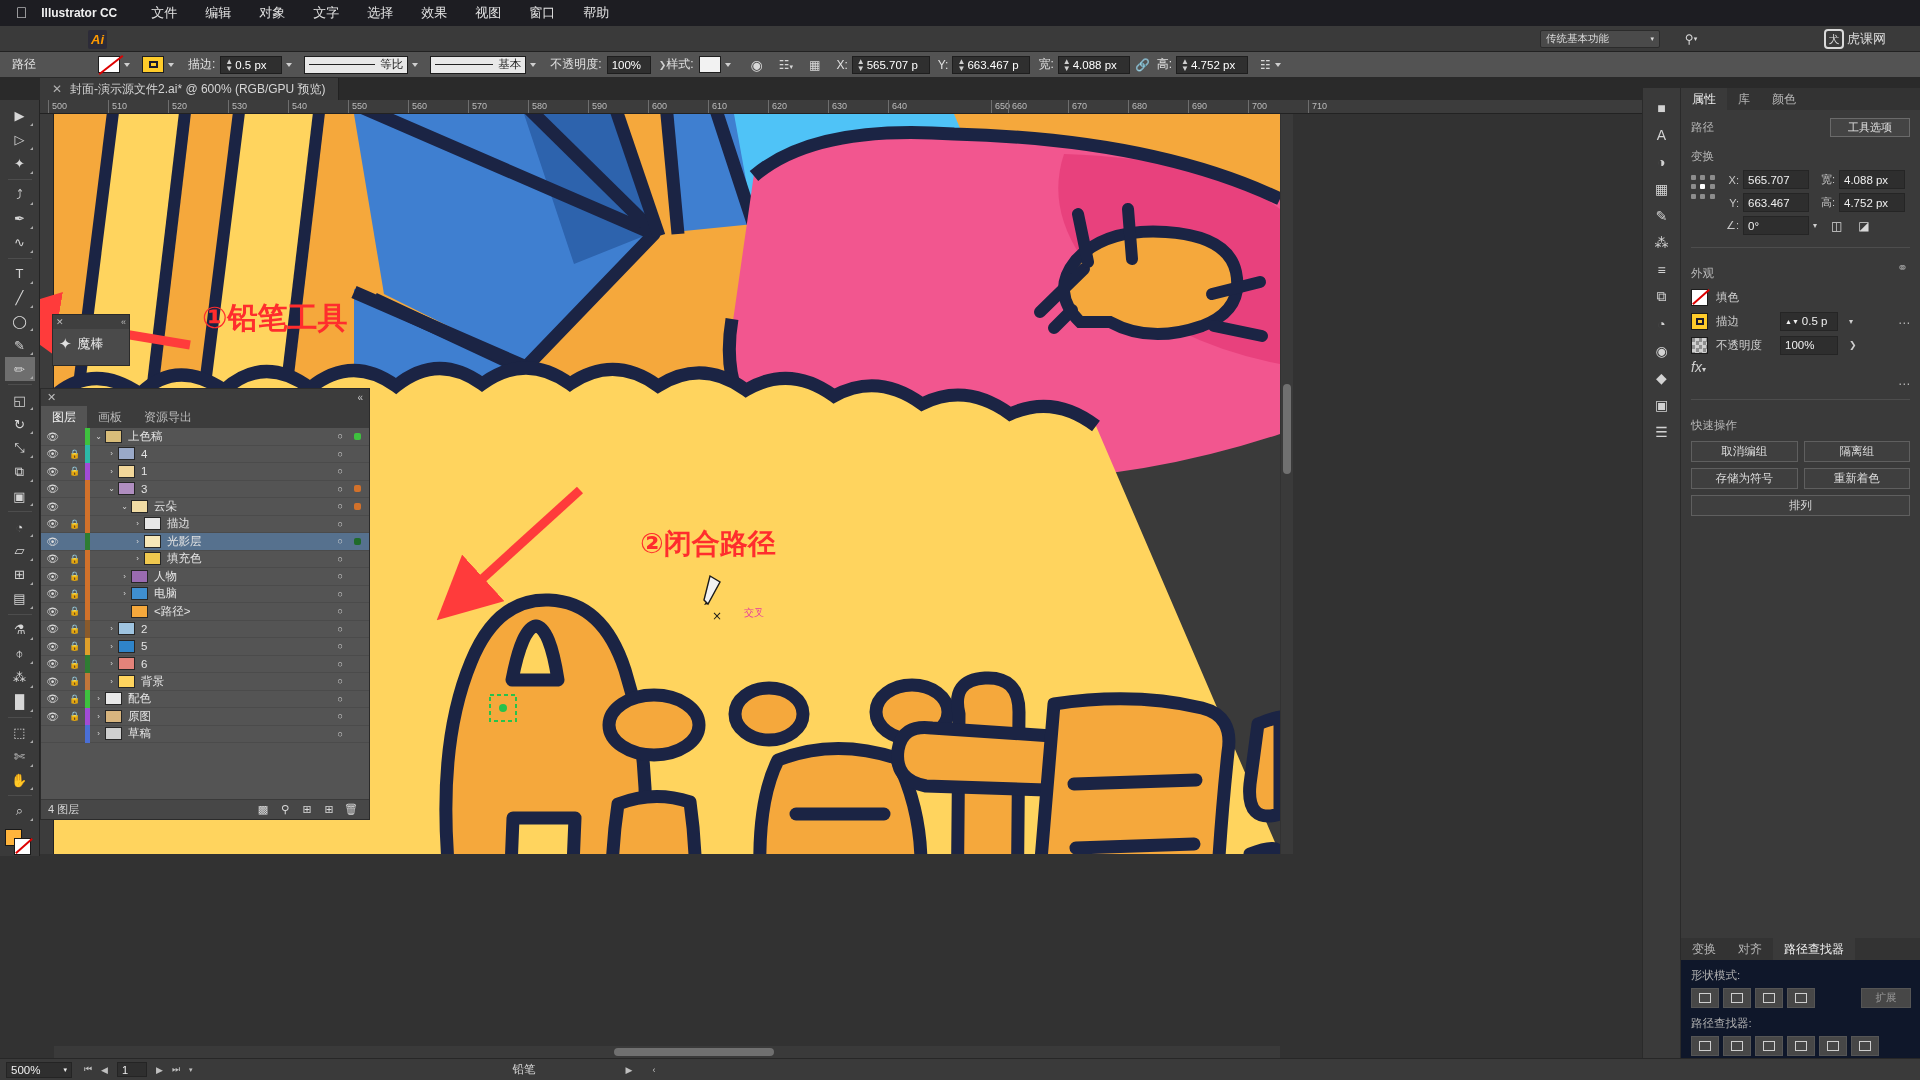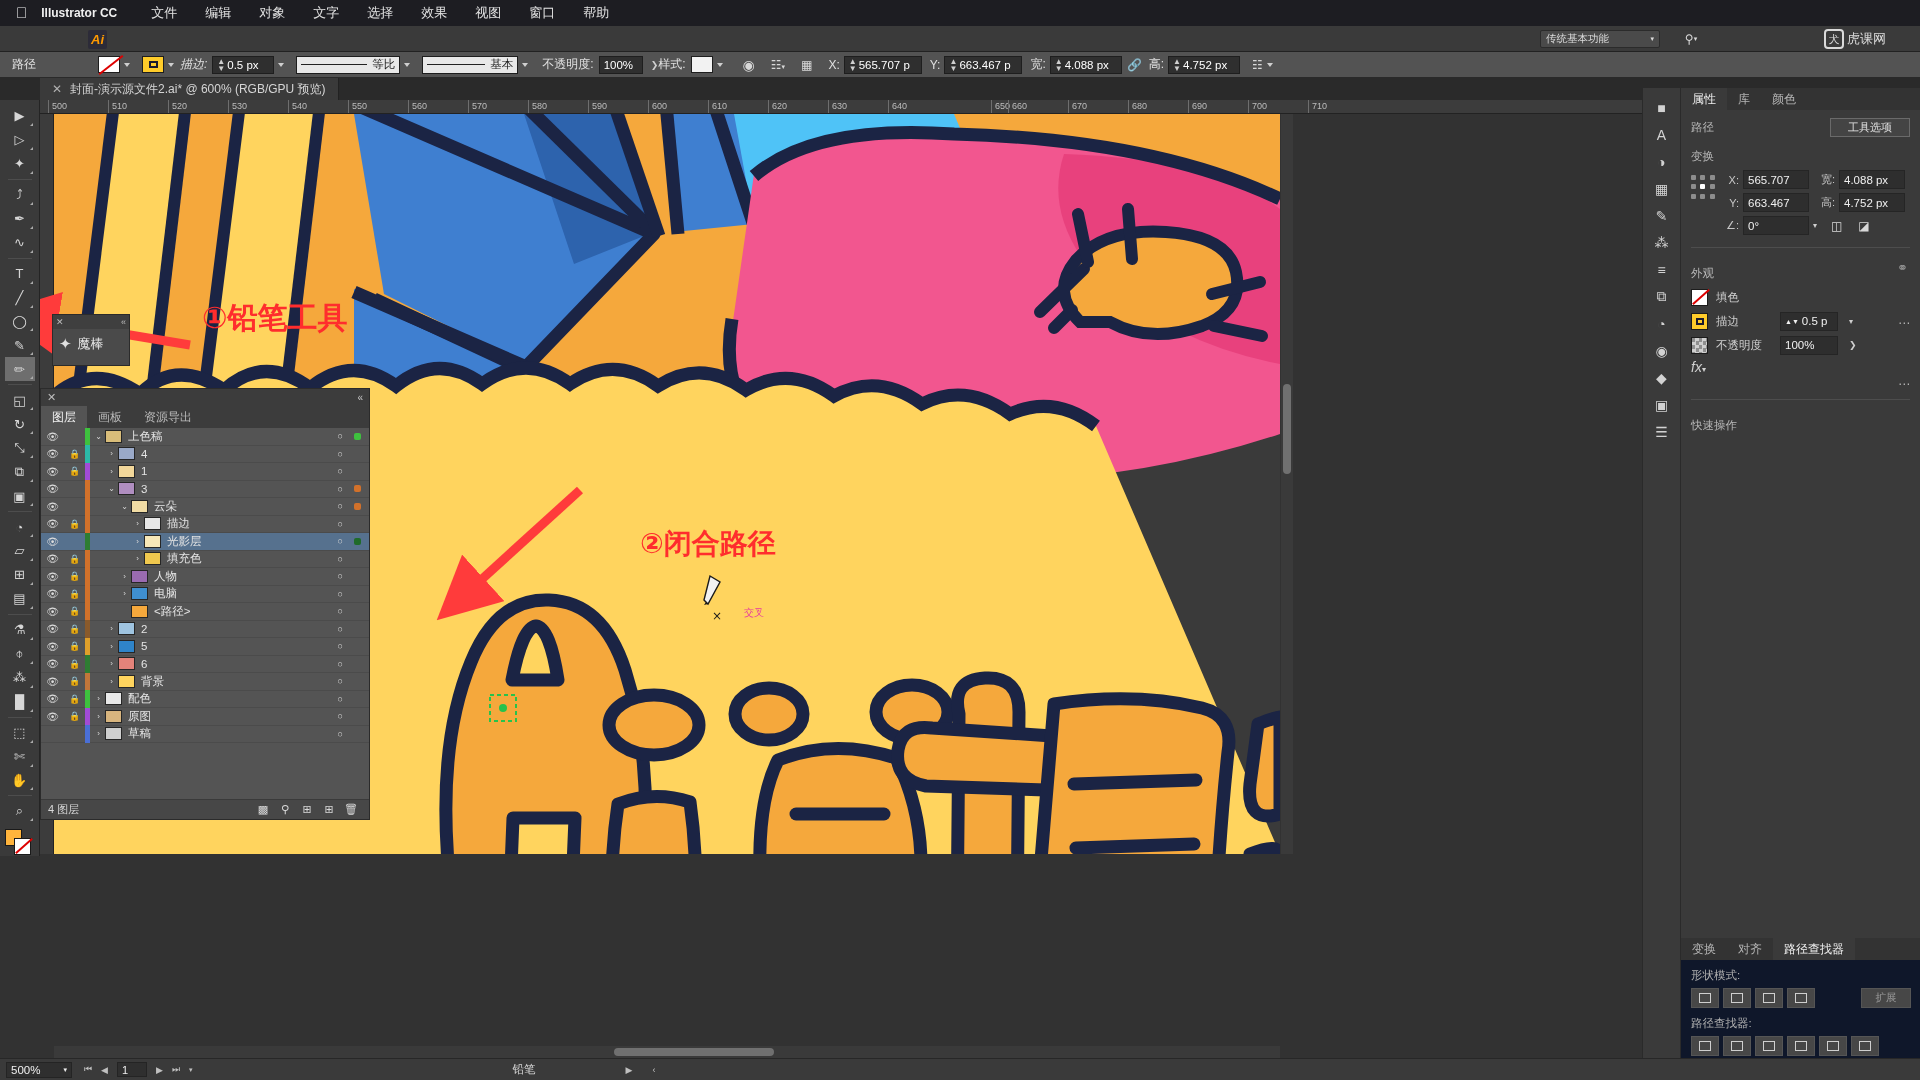--- a/index.html
+++ b/index.html
@@ -273,21 +273,21 @@
     <span class="lbl" style="margin-left:12px;width:64px;">路径</span>
 
     <span class="swatch none" style="margin-left:22px;"></span>
     <span class="caret"></span>
 
     <span class="swatch stroke-sq" style="margin-left:8px;">
         <i></i>
       </span>
     <span class="caret"></span>
 
-    <span class="lbl" style="margin-left:2px;font-style:italic;">描边:</span>
+    <span class="lbl" style="margin-left:10px;">描边:</span>
     <span class="numfield" style="width:62px;margin-left:5px;">
       <span class="stepper">▲<br>▼</span>
       <span>0.5 px</span>
     </span>
     <span class="caret"></span>
 
     <span class="combo" style="width:104px;margin-left:8px;">
       <span class="line-samp"></span>
       <span>等比</span>
     </span>
@@ -924,20 +924,27 @@
       <span class="app-sw opac"></span>
       <span class="app-lbl">不透明度</span>
       <span class="fbox" style="width:58px;">100%</span>
       <span style="font-size:9px;color:#cfcfcf;margin-left:3px;">❯</span>
     </div>
     <div style="padding:2px 10px;font-size:14px;color:#d0d0d0;font-style:italic;">fx<span style="font-size:8px;">▾</span></div>
     <div style="text-align:right;padding-right:10px;font-size:12px;color:#b5b5b5;">⋯</div>
 
     <div class="pdivider"></div>
     <div class="psec-title">快速操作</div>
+    <div class="qa-grid">
+      <div class="qa-btn">取消编组</div>
+      <div class="qa-btn">隔离组</div>
+      <div class="qa-btn">存储为符号</div>
+      <div class="qa-btn">重新着色</div>
+      <div class="qa-btn qa-wide">排列</div>
+    </div>
 
     <div class="pf-tabs" id="pftabs">
         <div class="ptab">变换</div>
         <div class="ptab">对齐</div>
         <div class="ptab on">路径查找器</div>
       </div>
     <div class="pf-body">
       <div class="pf-lbl">形状模式:</div>
       <div class="pf-row">
         <span class="pf-btn">

